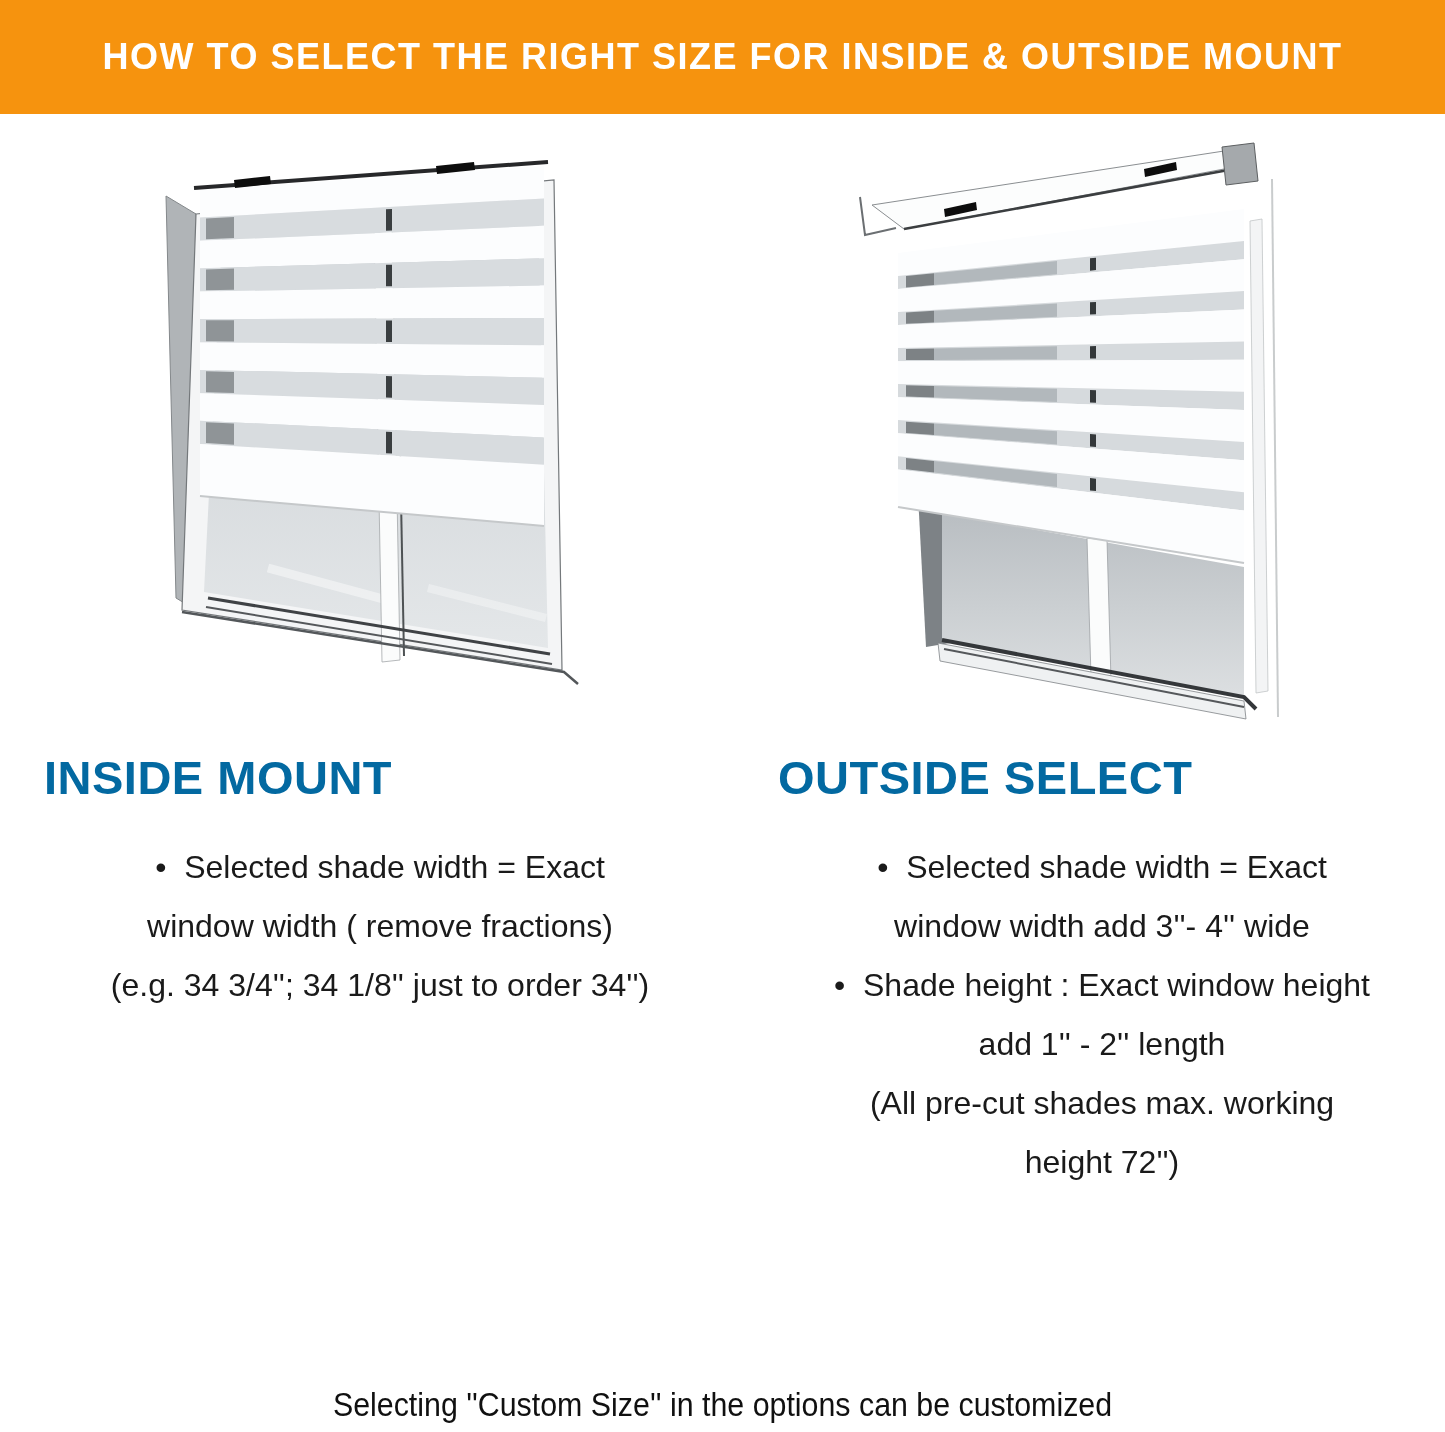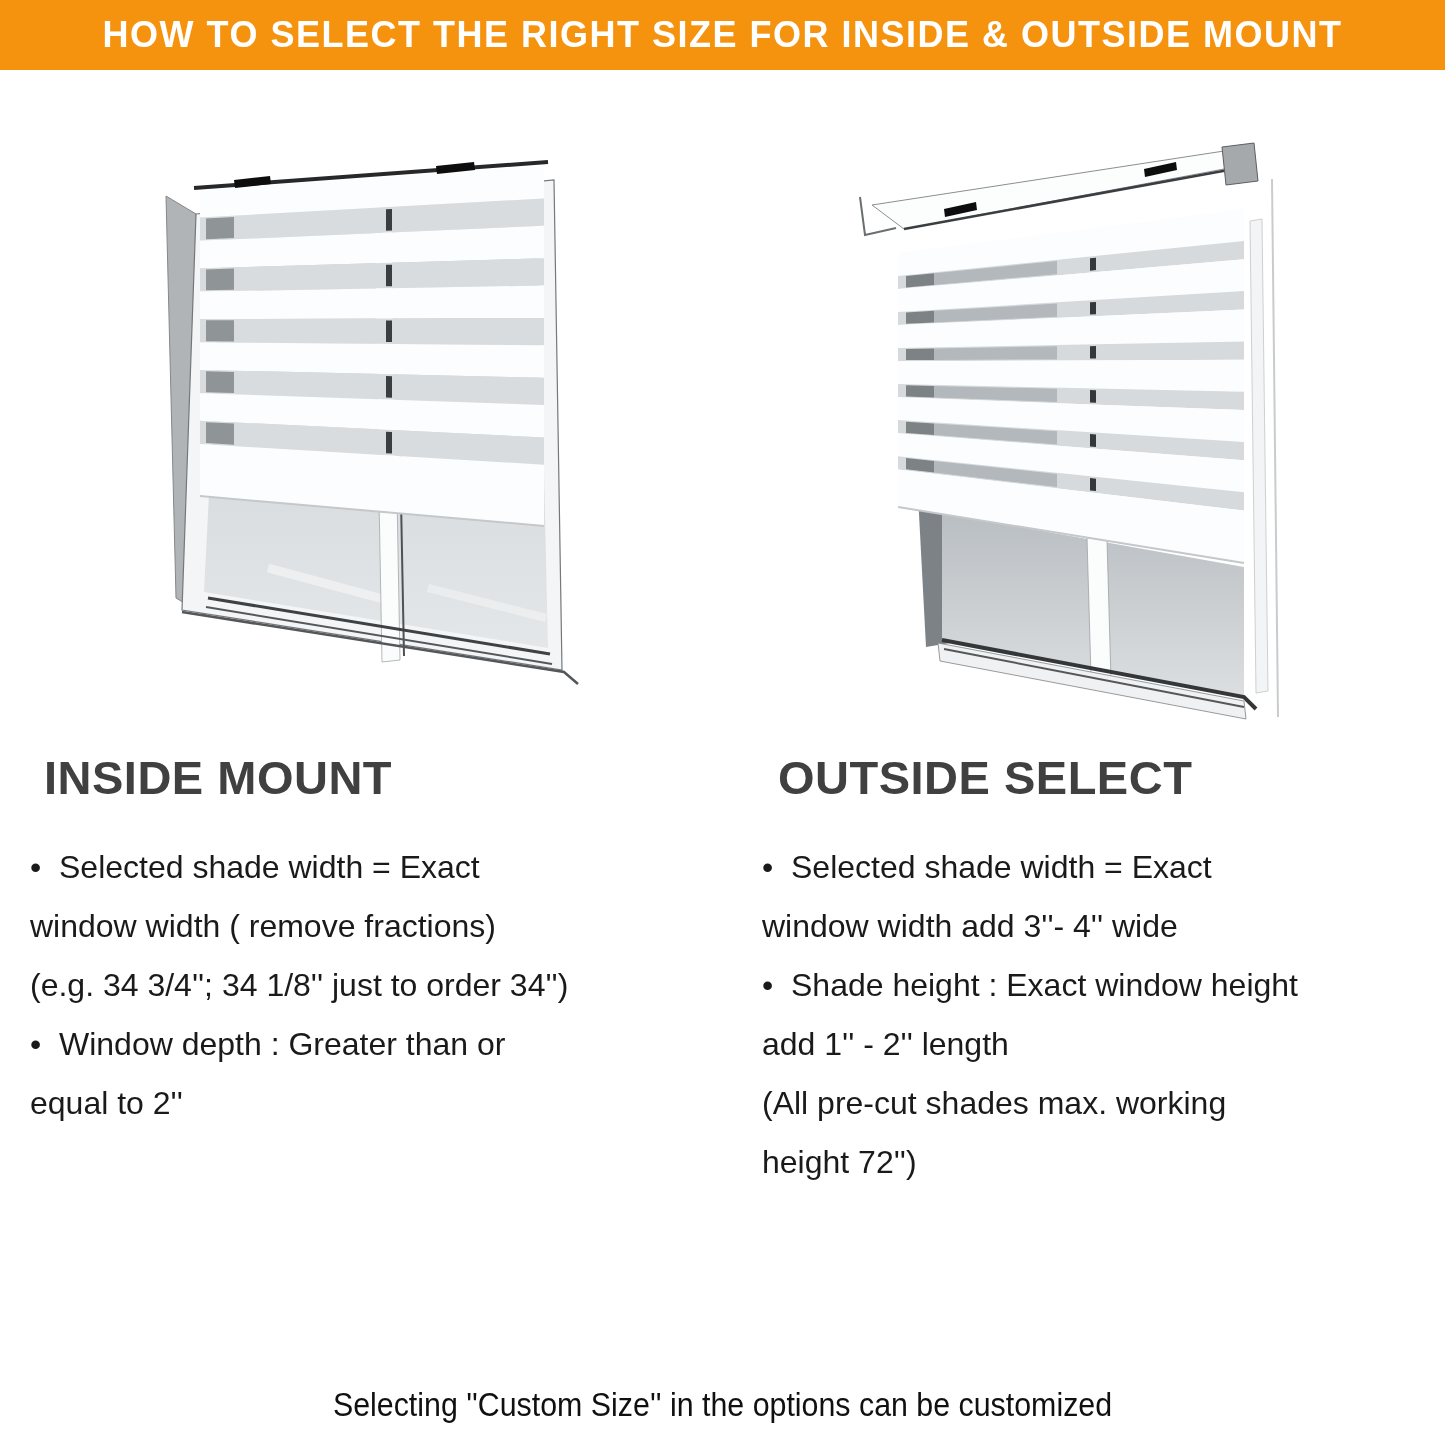--- a/index.html
+++ b/index.html
@@ -1,37 +1,37 @@
 <!DOCTYPE html>
 <html><head>
 <meta charset="utf-8">
 <style>
   html,body{margin:0;padding:0;background:#ffffff;}
   body{width:1445px;height:1432px;position:relative;overflow:hidden;
        font-family:"Liberation Sans", sans-serif;}
 
-  .banner{position:absolute;left:0;top:0;width:1445px;height:70px;
+  .banner{position:absolute;left:0;top:0;width:1445px;height:114px;
           background:#F6930E;display:flex;align-items:center;justify-content:center;}
   .banner-title{color:#ffffff;font-size:36px;font-weight:bold;letter-spacing:1.5px;
                 white-space:nowrap;}
 
   .illus{position:absolute;}
   .illus svg{display:block;width:100%;height:100%;}
   #illus-inside{left:148px;top:148px;width:505px;height:570px;}
   #illus-outside{left:852px;top:135px;width:440px;height:615px;}
 
   .mount-heading{position:absolute;font-size:47px;font-weight:bold;
-                 color:#404040;letter-spacing:.5px;line-height:1;white-space:nowrap;}
+                 color:#0369a1;letter-spacing:.5px;line-height:1;white-space:nowrap;}
   #heading-inside{left:44px;top:754px;}
   #heading-outside{left:778px;top:754px;}
 
   .col{position:absolute;font-size:32px;line-height:59px;color:#1a1a1a;}
   #col-inside{left:30px;top:838px;width:700px;}
   #col-outside{left:762px;top:838px;width:680px;}
-  .col p{margin:0;white-space:pre-line;}
+  .col p{margin:0;white-space:pre-line;text-align:center;}
 
   .footer{position:absolute;left:0;top:1386px;width:1445px;text-align:center;
           font-size:33px;color:#101010;transform:scaleX(.92);}
 </style>
 </head>
 <body>
 
 <header class="banner">
   <div class="banner-title">HOW TO SELECT THE RIGHT SIZE FOR INSIDE &amp; OUTSIDE MOUNT</div>
 </header>
@@ -143,22 +143,20 @@
 </svg>
 </div>
 
 <div class="mount-heading" id="heading-inside">INSIDE MOUNT</div>
 <div class="mount-heading" id="heading-outside">OUTSIDE SELECT</div>
 
 <div class="col" id="col-inside">
   <p>•&nbsp;&nbsp;Selected shade width = Exact
 window width ( remove fractions)
 (e.g. 34 3/4''; 34 1/8'' just to order 34'')</p>
-  <p>•&nbsp;&nbsp;Window depth : Greater than or
-equal to 2''</p>
 </div>
 <div class="col" id="col-outside">
   <p>•&nbsp;&nbsp;Selected shade width = Exact
 window width add 3''- 4'' wide</p>
   <p>•&nbsp;&nbsp;Shade height : Exact window height
 add 1'' - 2'' length
 (All pre-cut shades max. working
 height 72'')</p>
 </div>
 

